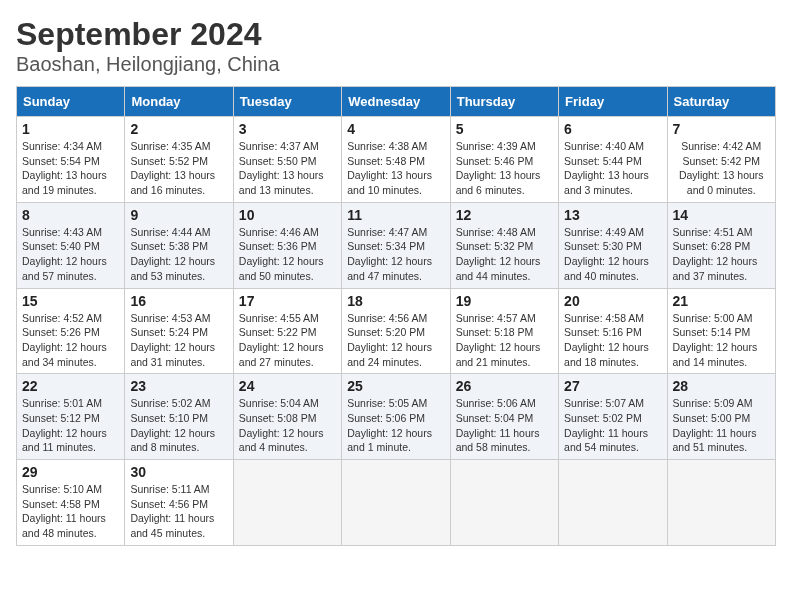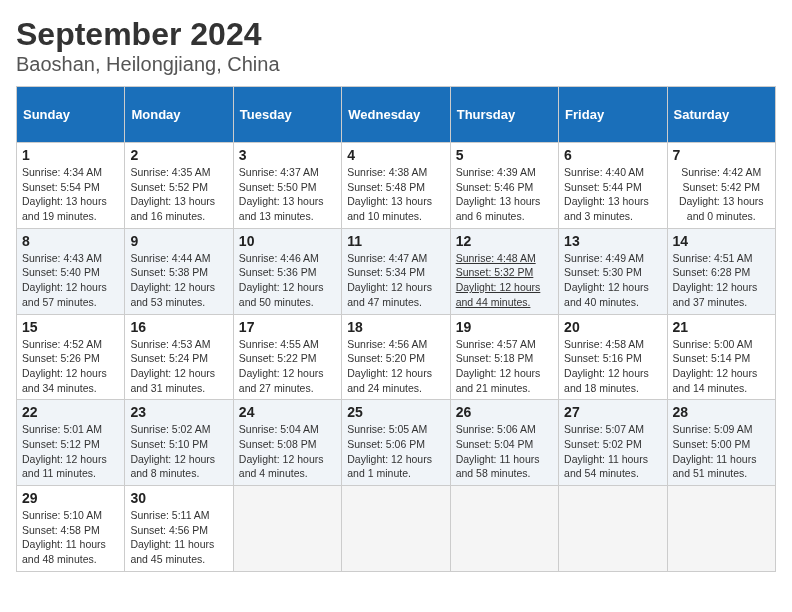--- a/index.html
+++ b/index.html
@@ -34,21 +34,21 @@
     }
     .calendar {
       width: 100%;
       border-collapse: collapse;
       font-size: 11px;
     }
     .calendar th {
       background: #1a6fba;
       color: #fff;
       text-align: left;
-      padding: 20px 6px;
+      padding: 7px 6px;
       font-size: 13px;
       font-weight: bold;
       border: 1px solid #ccc;
     }
     .calendar td {
       border: 1px solid #ccc;
       vertical-align: top;
       padding: 4px 5px;
       width: 108px;
       min-height: 70px;
@@ -160,21 +160,21 @@
 Daylight: 12 hours and 50 minutes.</div>
         </td>
         <td>
           <span class="day-num">11</span>
           <div class="day-info" style="white-space: pre-line;">Sunrise: 4:47 AM
 Sunset: 5:34 PM
 Daylight: 12 hours and 47 minutes.</div>
         </td>
         <td>
           <span class="day-num">12</span>
-          <div class="day-info" style="white-space: pre-line; text-decoration: underline;">Sunrise: 4:48 AM
+          <div class="day-info" style="white-space: pre-line;">Sunrise: 4:48 AM
 Sunset: 5:32 PM
 Daylight: 12 hours and 44 minutes.</div>
         </td>
         <td>
           <span class="day-num">13</span>
           <div class="day-info" style="white-space: pre-line;">Sunrise: 4:49 AM
 Sunset: 5:30 PM
 Daylight: 12 hours and 40 minutes.</div>
         </td>
         <td>

